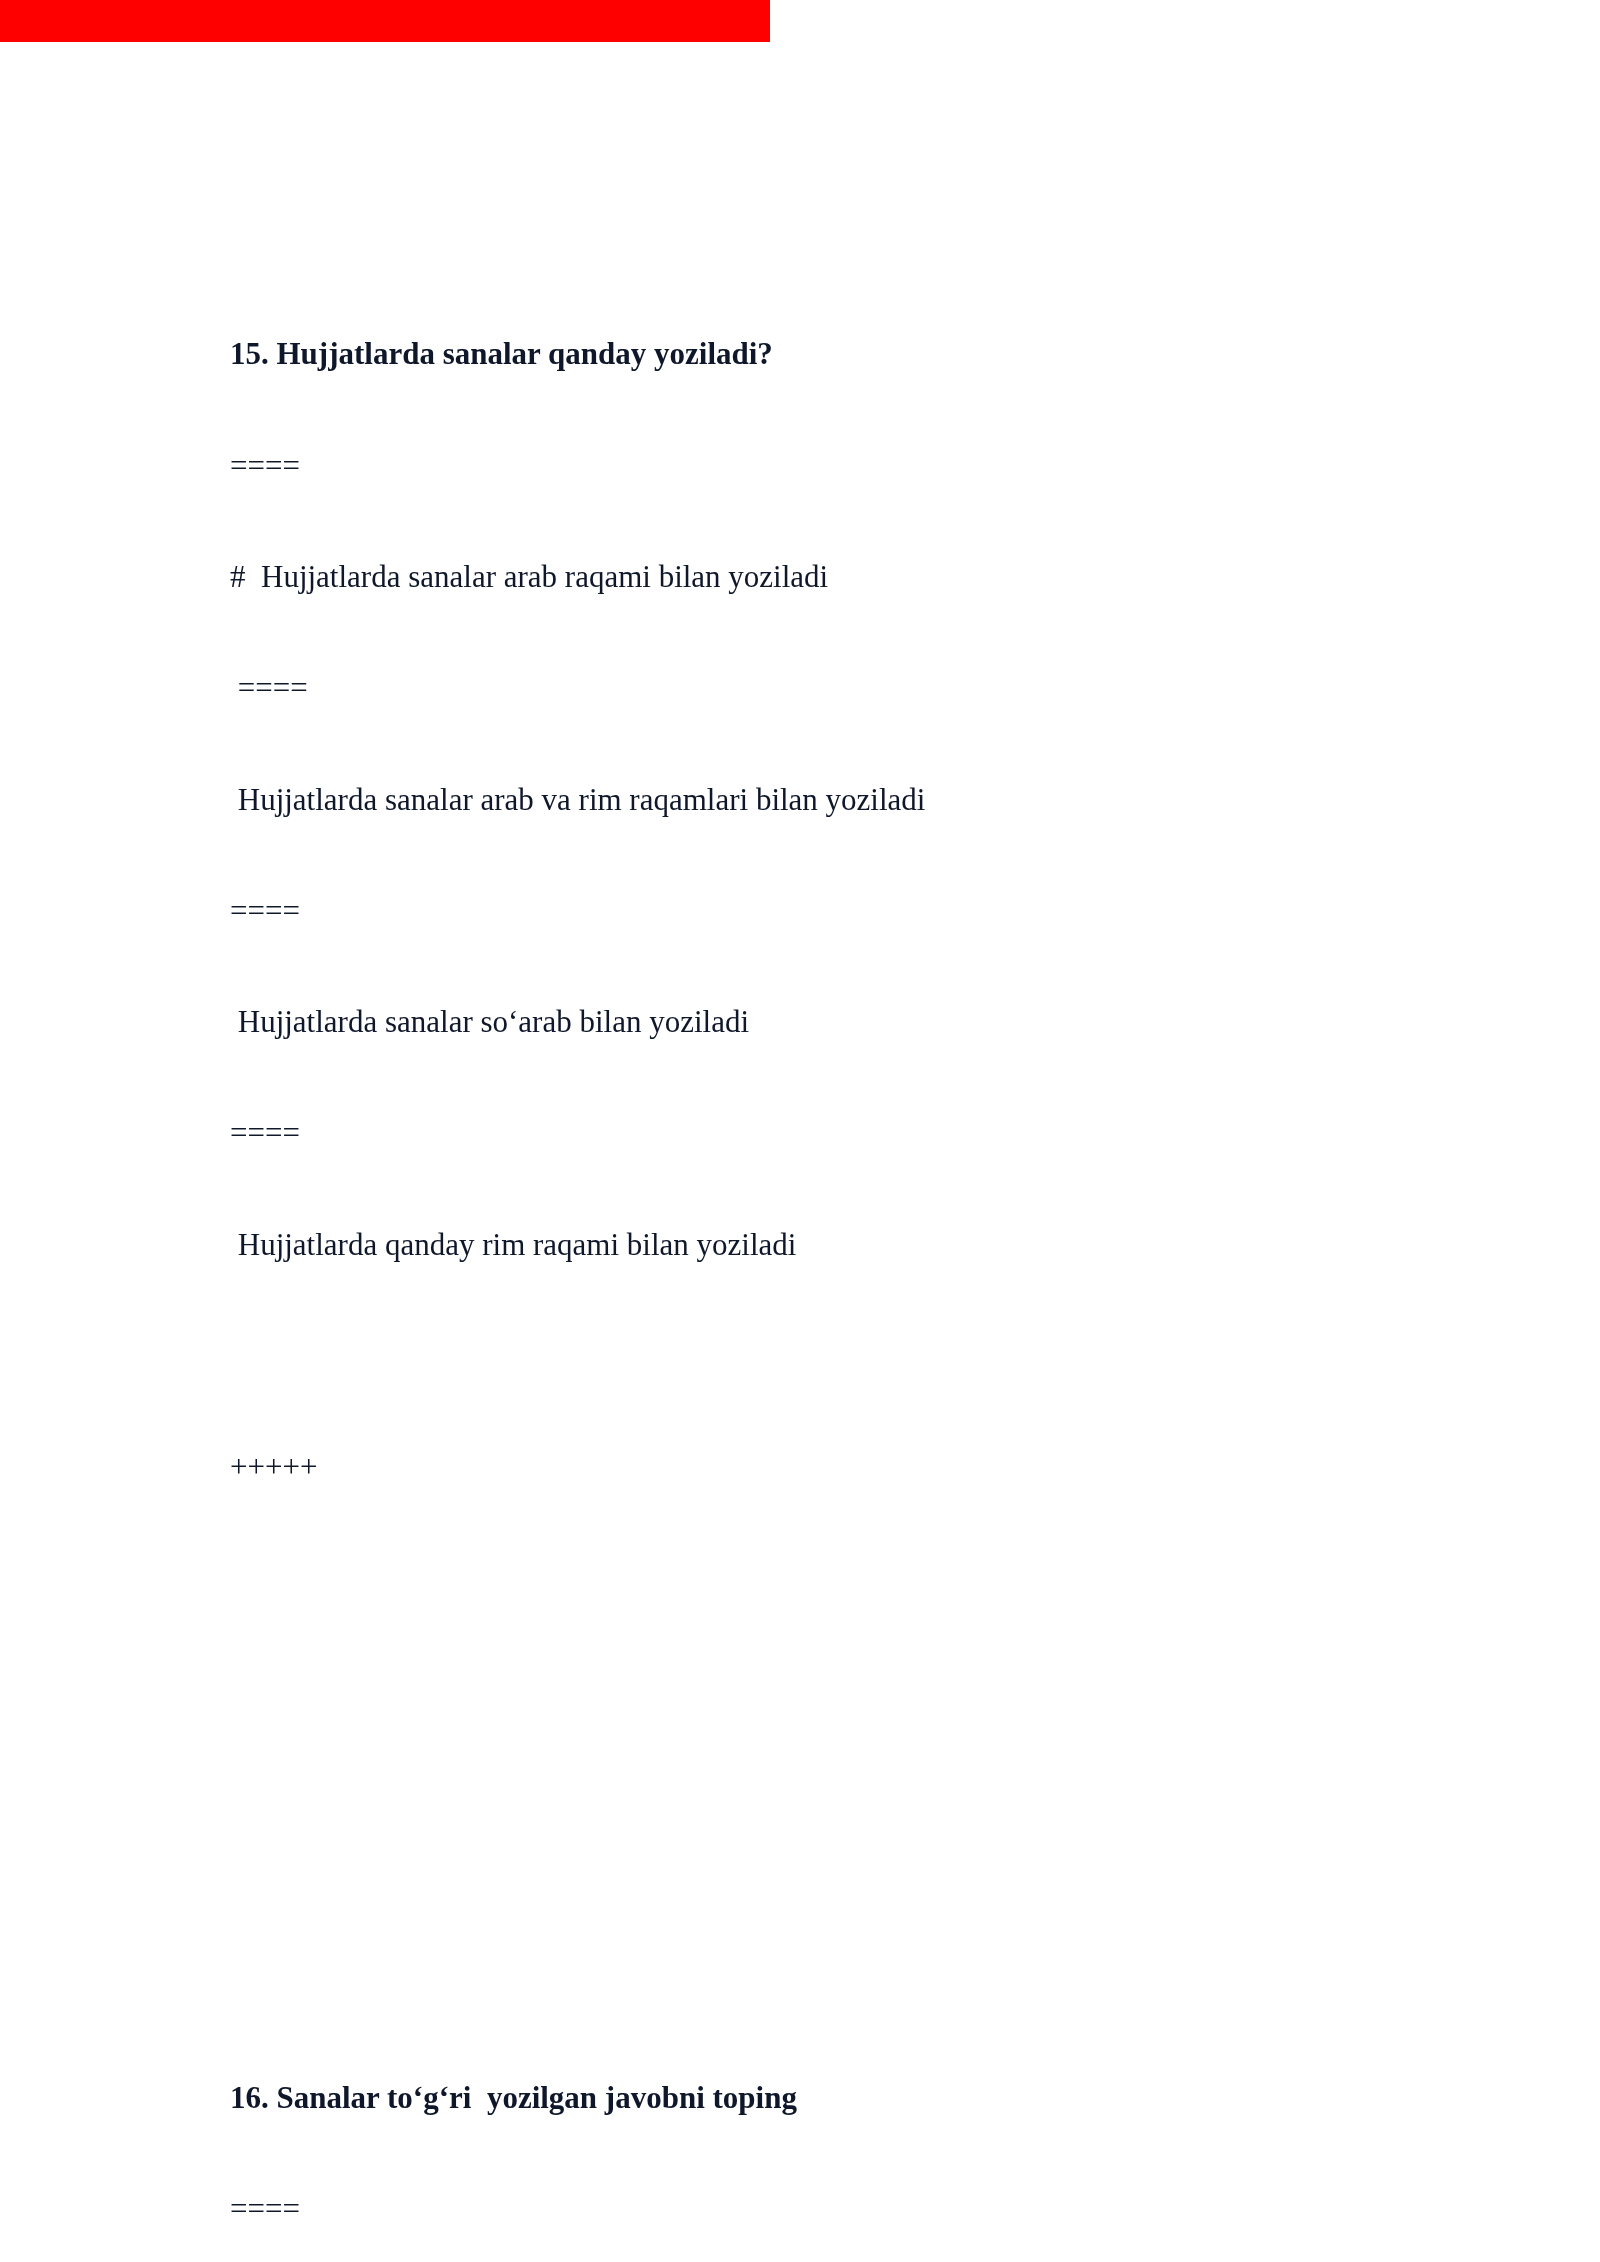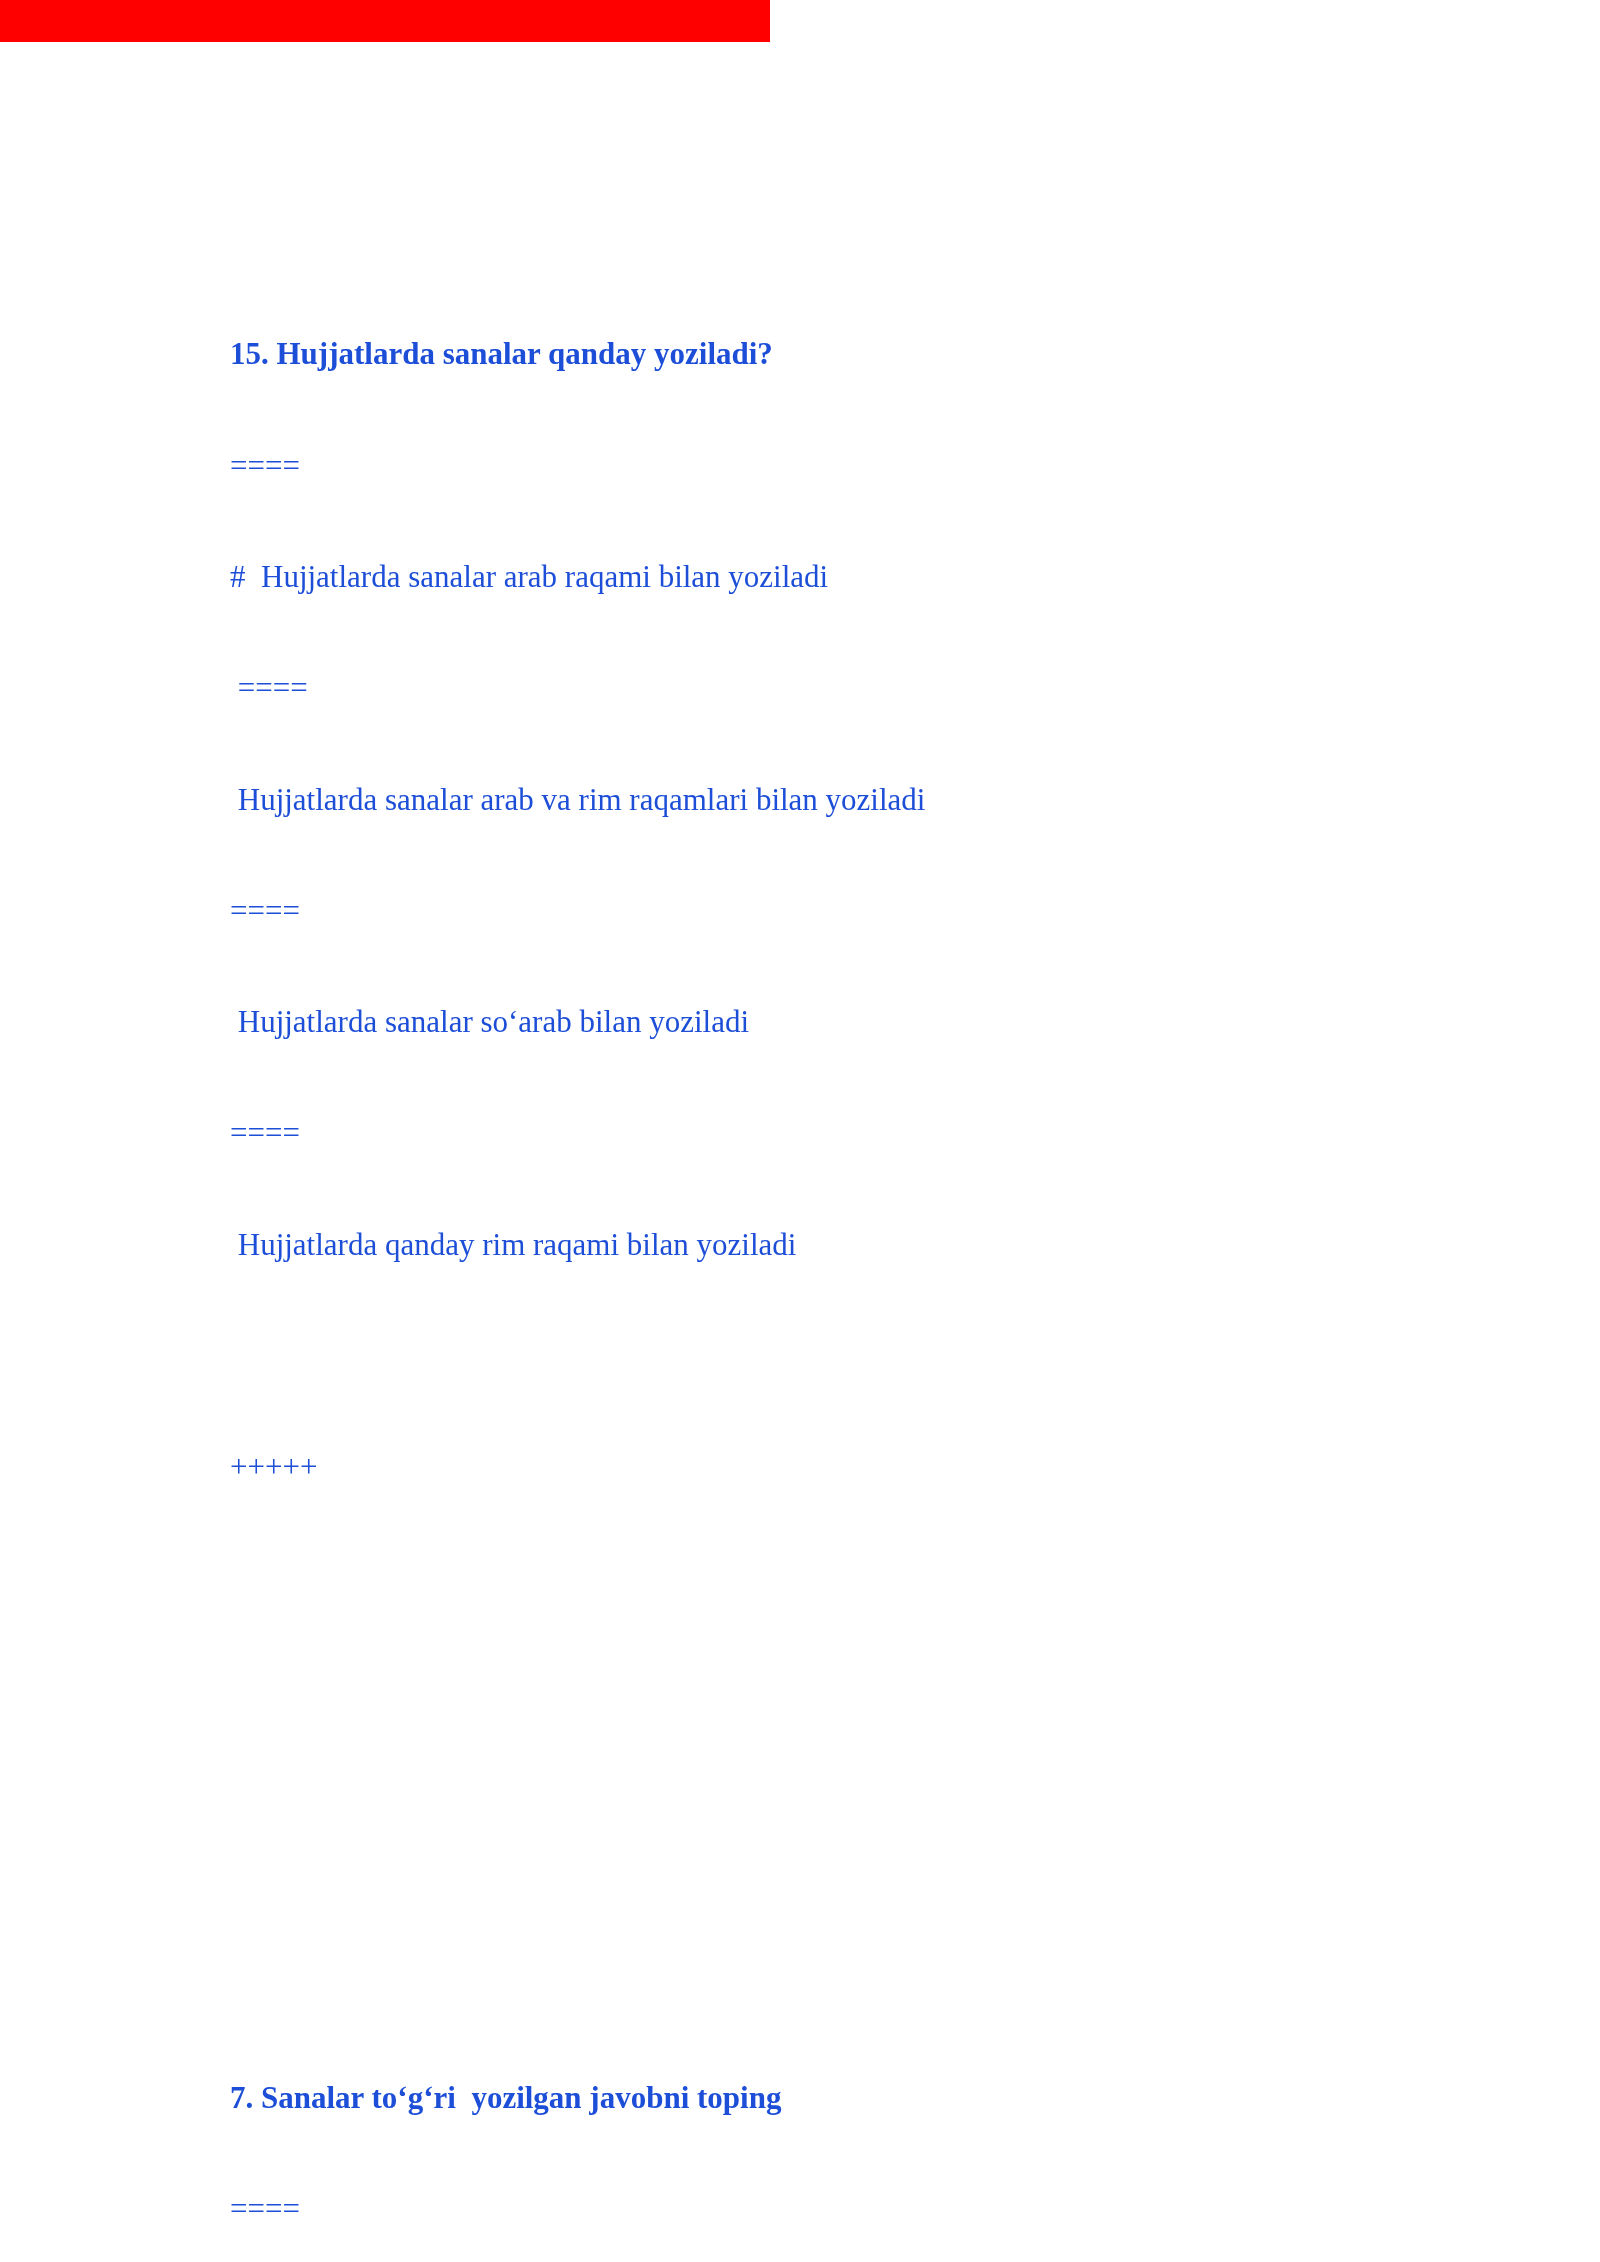--- a/index.html
+++ b/index.html
@@ -3,21 +3,21 @@
 <meta charset="utf-8">
 <style>
   html,body{margin:0;padding:0;background:#ffffff;}
   .page{
     position:relative;
     width:1600px;
     height:2262px;
     background:#ffffff;
     overflow:hidden;
     font-family:"Liberation Serif","DejaVu Serif",serif;
-    color:#1d4ed8;
+    color:#0f172a;
   }
   .red-banner{
     position:absolute;
     left:0; top:0;
     width:770px; height:42px;
     background:#fe0000;
   }
   .content{
     position:absolute;
     left:230px; top:150px;
@@ -46,21 +46,21 @@
       <div class="line">====</div>
       <div class="line"> Hujjatlarda qanday rim raqami bilan yoziladi</div>
       <div class="line"></div>
       <div class="line">+++++</div>
       <div class="line"></div>
       <div class="line"></div>
       <div class="line"></div>
     </section>
 
     <section>
-      <div class="line t">7. Sanalar to‘g‘ri  yozilgan javobni toping</div>
+      <div class="line t">16. Sanalar to‘g‘ri  yozilgan javobni toping</div>
       <div class="line">====</div>
       
       
       
       
       
       
       
       
       

